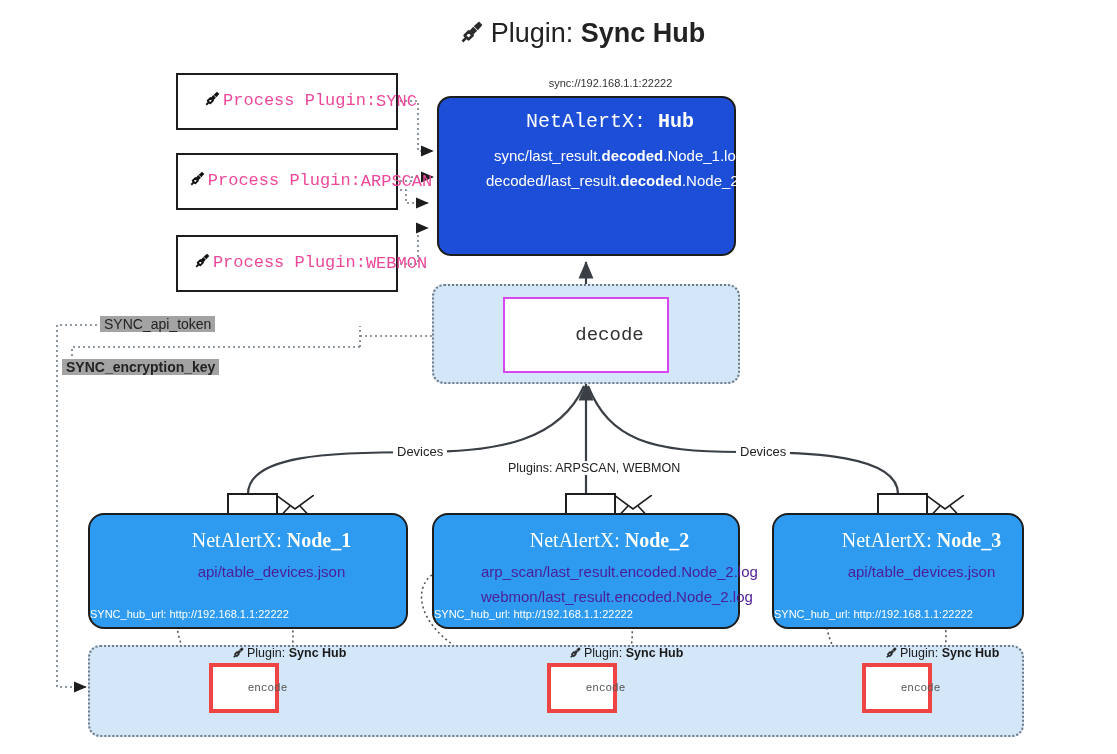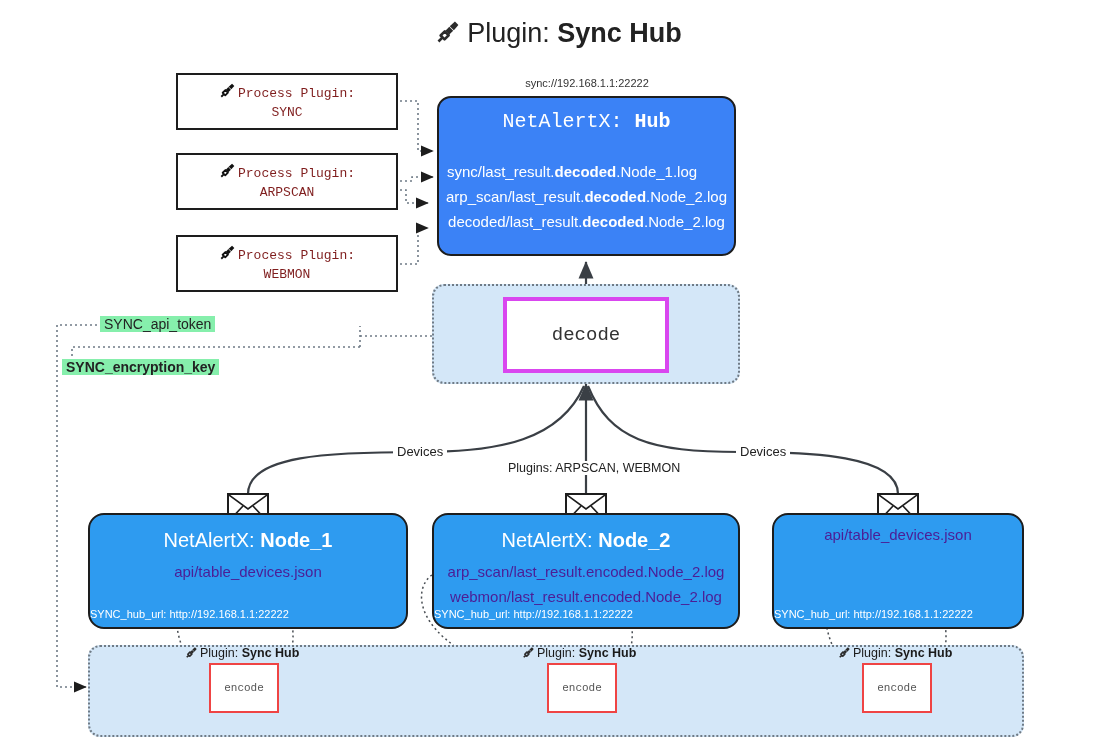--- a/index.html
+++ b/index.html
@@ -1,87 +1,87 @@
 <!DOCTYPE html>
 <html><head>
 <meta charset="utf-8">
 <style>
   html,body{margin:0;padding:0;background:#ffffff;}
   body{width:1117px;height:754px;position:relative;overflow:hidden;
        font-family:"Liberation Sans",sans-serif;color:#1a1a1a;}
   #canvas{position:absolute;inset:0;width:1117px;height:754px;}
   svg#wires{position:absolute;left:0;top:0;width:1117px;height:754px;pointer-events:none;}
 
-  .abs{position:absolute;box-sizing:border-box;}
+  .abs{position:absolute;box-sizing:border-box;padding-left:47px;}
 
   
   #title{top:18px;left:0;width:1117px;text-align:center;font-size:27px;color:#222;}
   #title .plug{display:inline-block;vertical-align:-3px;margin-right:6px;}
   #title .bold{font-weight:bold;}
 
   #hub-url{top:77px;left:437px;width:300px;text-align:center;font-size:11px;color:#333;}
 
   
   .pbox{border:2px solid #1d1d1d;background:#fff;width:222px;height:57px;
-        font-family:"Liberation Mono",monospace;font-size:13px;color:#7f1d1d;
-        display:flex;flex-direction:column;align-items:center;justify-content:center;
+        font-family:"Liberation Mono",monospace;font-size:17px;color:#ec4899;
+        display:flex;align-items:center;justify-content:center;
         line-height:1.25;}
   .pbox .l1{white-space:nowrap;}
   .pbox .l1 .plug{display:inline-block;vertical-align:-2px;margin-right:2px;}
   .pbox .l2{white-space:nowrap;}
 
   
-  #hub{left:437px;top:96px;width:299px;height:160px;background:#3b82f6;
+  #hub{left:437px;top:96px;width:299px;height:160px;background:#1d4ed8;
        border:2px solid #1d1d1d;border-radius:14px;}
   #hub .htitle{text-align:center;margin-top:12px;font-family:"Liberation Mono",monospace;
        font-size:20px;color:#fff;}
   #hub .htitle b{font-weight:bold;}
-  #hub .logs{margin-top:26px;}
+  #hub .logs{margin-top:10px;}
   #hub .log{color:#fff;font-size:15px;line-height:1.68;white-space:nowrap;padding-left:8px;}
   #hub .log b{font-weight:bold;}
   #hub .log.c{text-align:center;padding-left:0;}
 
   
   .lightbox{background:#d4e7f8;border:2px dotted #6f7b86;border-radius:12px;}
 
   #decode-wrap{left:432px;top:284px;width:308px;height:100px;}
-  #decode{left:503px;top:297px;width:166px;height:76px;background:#fff;border:4px solid #d946ef;
+  #decode{left:503px;top:297px;width:166px;height:76px;background:#fff;border:2px solid #d946ef;
           display:flex;align-items:center;justify-content:center;
           font-family:"Liberation Mono",monospace;font-size:19px;color:#333;}
 
   #bottom-wrap{left:88px;top:645px;width:936px;height:92px;}
 
   
   .node{background:#2e9bf0;border:2px solid #1d1d1d;border-radius:16px;height:116px;}
-  .node .ntitle{text-align:center;margin-top:14px;font-family:Liberation Sans, sans-serif;
+  .node .ntitle{text-align:center;margin-top:14px;font-family:Liberation Serif, serif;
         font-size:20px;color:#fff;}
   .node .ntitle b{font-weight:bold;}
   .node .nline{color:#4c1d95;font-size:15px;text-align:center;white-space:nowrap;line-height:1.65;}
   .node .nlines{margin-top:8px;}
   .node .nurl{position:absolute;left:0;right:0;bottom:7px;text-align:left;
         font-size:11px;color:#fff;white-space:nowrap;}
   #node1{left:88px;top:513px;width:320px;}
   #node2{left:432px;top:513px;width:308px;}
   #node3{left:772px;top:513px;width:252px;}
 
   
   .env{width:42px;height:30px;background:#fff;border:2px solid #1d1d1d;}
 
   
-  .enc{width:70px;height:50px;background:#fff;border:2px solid #ef4444;
+  .enc{width:70px;height:50px;background:#fff;border:4px solid #ef4444;
        display:flex;align-items:center;justify-content:center;
        font-family:"Liberation Mono",monospace;font-size:11px;color:#555;}
   .enclabel{font-size:12.5px;color:#1a1a1a;white-space:nowrap;}
   .enclabel b{font-weight:bold;}
   .enclabel .plug{display:inline-block;vertical-align:-2px;margin-right:2px;}
 
   
   .elabel{font-size:13px;color:#222;background:#fff;padding:0 4px;white-space:nowrap;}
   .elabel.small{font-size:12.5px;}
-  .tokenlabel{font-size:14px;color:#222;background:#86efac;padding:0 4px;white-space:nowrap;}
+  .tokenlabel{font-size:14px;color:#222;background:#a3a3a3;padding:0 4px;white-space:nowrap;}
 </style>
 </head>
 <body>
 
 <div id="canvas">
 
   <svg id="wires" viewBox="0 0 1117 754">
     <defs>
       <marker id="ah" markerWidth="9" markerHeight="9" refX="7.5" refY="4" orient="auto">
         <path d="M0,0.6 L8,4 L0,7.4 z" fill="#3a3f45"></path>
@@ -161,21 +161,20 @@
         <path d="M9.6 10.8 L13.2 7.2 L16.8 10.8 L13.2 14.4 Z" fill="#111"></path>
         <path d="M13.6 6.6 L18.4 2.4 L21.6 5.6 L17.4 10.4 Z" fill="#111"></path>
       </svg></span><span>Process Plugin:</span></div>
     <div class="l2">WEBMON</div>
   </div>
 
   <div class="abs" id="hub">
     <div class="htitle"><span>NetAlertX: </span><b>Hub</b></div>
     <div class="logs">
       <div class="log"><span>sync/last_result.</span><b>decoded</b><span>.Node_1.log</span></div>
-      <div class="log c"><span>arp_scan/last_result.</span><b>decoded</b><span>.Node_2.log</span></div>
       <div class="log c"><span>decoded/last_result.</span><b>decoded</b><span>.Node_2.log</span></div>
     </div>
   </div>
 
   <div class="abs lightbox" id="decode-wrap"></div>
   <div class="abs" id="decode">decode</div>
 
   <div class="abs tokenlabel" style="left:100px;top:316px;">SYNC_api_token</div>
   <div class="abs tokenlabel" style="left:62px;top:359px;font-weight:bold;">SYNC_encryption_key</div>
 
@@ -213,20 +212,21 @@
   <div class="abs node" id="node2">
     <div class="ntitle"><span>NetAlertX: </span><b>Node_2</b></div>
     <div class="nlines">
       <div class="nline">arp_scan/last_result.encoded.Node_2.log</div>
       <div class="nline">webmon/last_result.encoded.Node_2.log</div>
     </div>
     <div class="nurl">SYNC_hub_url: http://192.168.1.1:22222</div>
   </div>
 
   <div class="abs node" id="node3">
+    <div class="ntitle"><span>NetAlertX: </span><b>Node_3</b></div>
     <div class="nlines">
       <div class="nline">api/table_devices.json</div>
     </div>
     <div class="nurl">SYNC_hub_url: http://192.168.1.1:22222</div>
   </div>
 
   <div class="abs lightbox" id="bottom-wrap"></div>
 
   <div class="abs enclabel" style="left:185px;top:646px;">
     <span class="plug">

